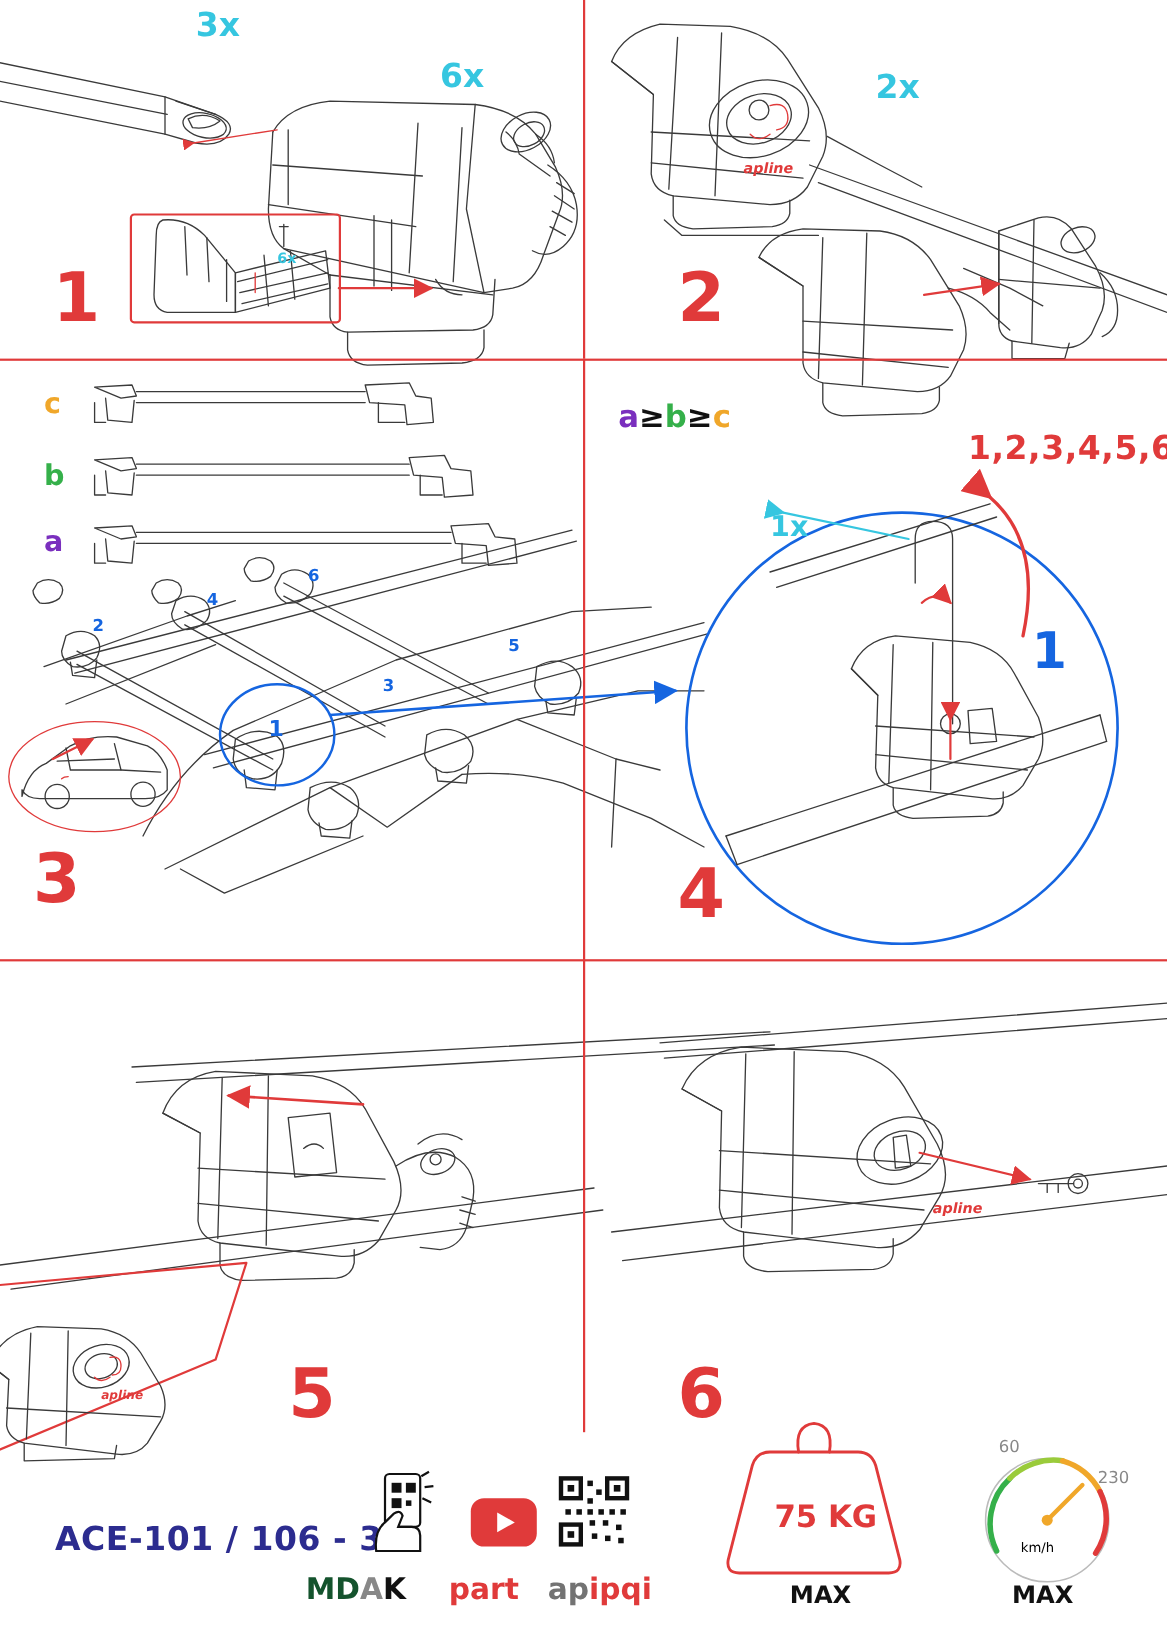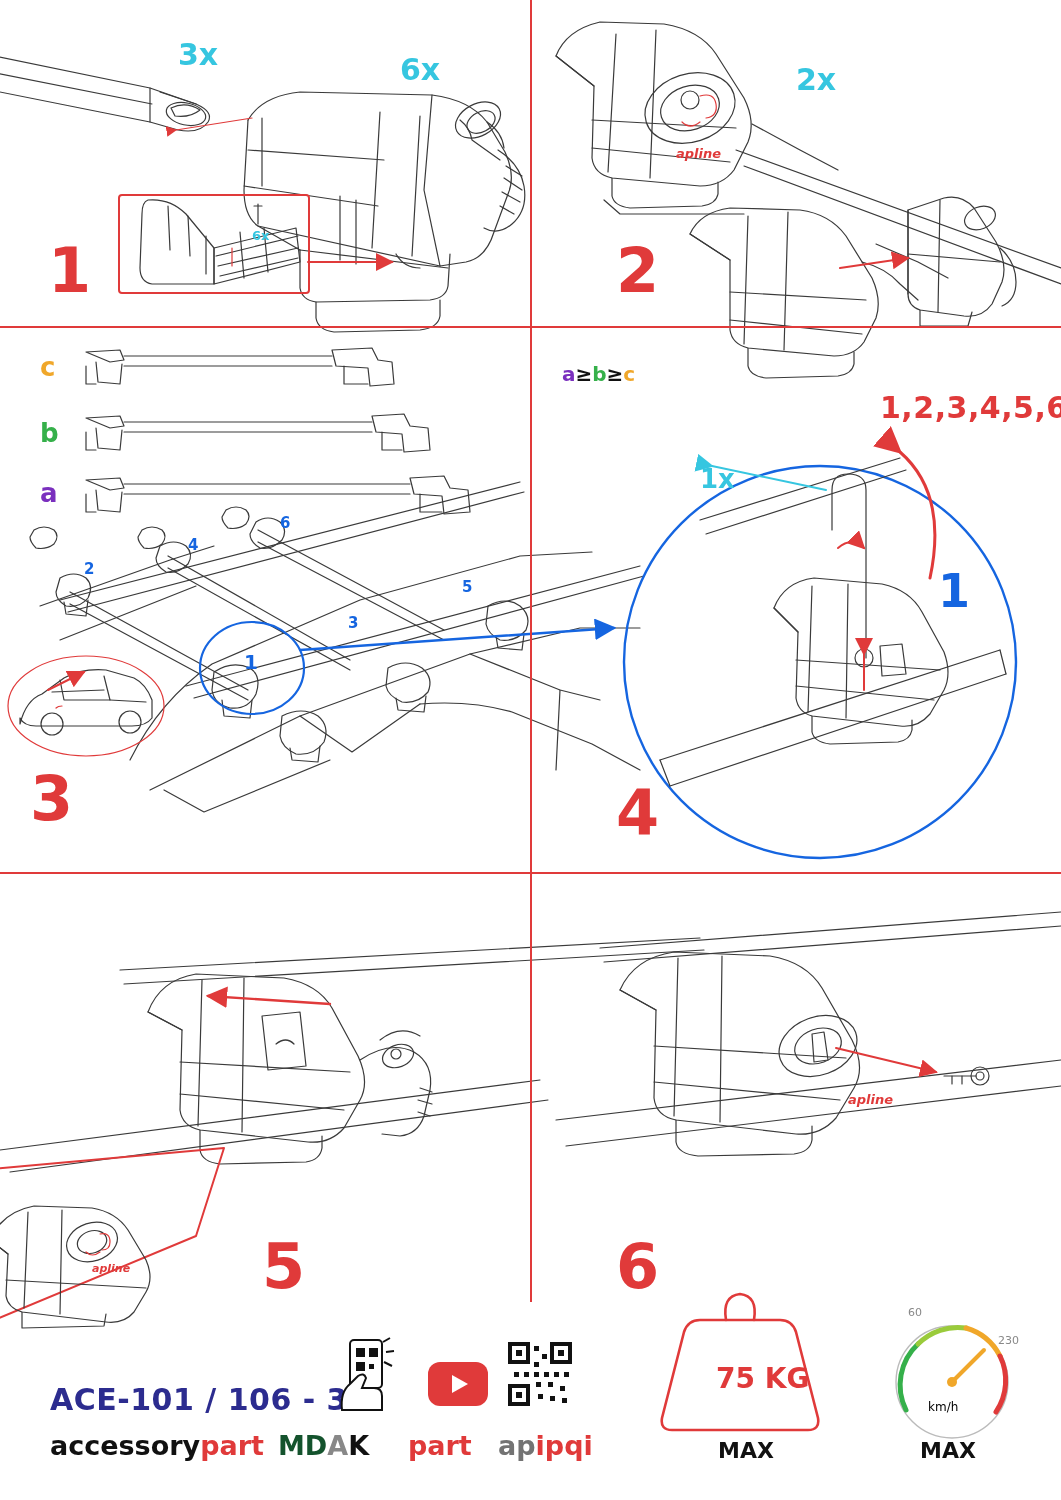--- a/index.html
+++ b/index.html
@@ -10,22 +10,22 @@
   .step-num{position:absolute;font-family:"DejaVu Sans",sans-serif;font-weight:700;color:#e03a3a;font-size:62px;line-height:1;}
   .qty{position:absolute;font-family:"DejaVu Sans",sans-serif;font-weight:600;font-size:30px;color:#36c6e0;}
   .letter{position:absolute;font-weight:700;font-size:26px;font-family:"DejaVu Sans",sans-serif;}
   .blue-num{position:absolute;color:#1565e0;font-weight:700;}
   .red-seq{position:absolute;color:#e03a3a;font-weight:700;font-size:30px;letter-spacing:.5px;}
   .big-blue{position:absolute;color:#1565e0;font-weight:700;font-size:46px;}
   svg{position:absolute;top:0;left:0;overflow:visible;}
   .footer-code{position:absolute;color:#2c2c8f;font-weight:700;font-size:30px;letter-spacing:.5px;}
   .brand{position:absolute;font-size:27px;font-weight:700;}
   .maxlabel{position:absolute;font-size:22px;font-weight:700;color:#111;font-family:"DejaVu Sans",sans-serif;}
-  .kg{position:absolute;color:#e03a3a;font-weight:700;font-size:28px;margin-left:12px;}
-  .tiny{position:absolute;font-size:11px;color:#888;}
+  .kg{position:absolute;color:#e03a3a;font-weight:700;font-size:28px;}
+  .tiny{position:absolute;font-size:15px;color:#888;}
   .panel-box{position:absolute;border:2px solid #e03a3a;border-radius:4px;}
 </style>
 </head>
 <body>
 
 <div class="page">
 
   <svg width="1061" height="1500" viewBox="0 0 1061 1500">
     <defs>
       <marker id="arrRed" markerWidth="9" markerHeight="9" refX="8" refY="4.5" orient="auto">
@@ -276,56 +276,53 @@
   </svg>
 
   <div class="divider" style="top:326px"></div>
   <div class="divider" style="top:872px"></div>
   <div class="vdiv" style="left:530px;top:0;height:326px"></div>
   <div class="vdiv" style="left:530px;top:326px;height:546px"></div>
   <div class="vdiv" style="left:530px;top:872px;height:430px"></div>
 
   <div class="panel-box" style="left:118px;top:194px;width:188px;height:96px"></div>
 
-  <div class="qty" style="left:178px;top:37px">3x</div>
+  <div class="qty" style="left:178px;top:6px">3x</div>
   <div class="qty" style="left:400px;top:52px">6x</div>
   <div class="qty" style="left:796px;top:62px">2x</div>
   <div class="qty" style="left:700px;top:464px;font-size:26px">1x</div>
   <div style="position:absolute;left:252px;top:228px;font-size:13px;color:#36c6e0;font-weight:600">6x</div>
 
   <div class="step-num" style="left:48px;top:240px">1</div>
   <div class="step-num" style="left:616px;top:240px">2</div>
   <div class="step-num" style="left:30px;top:768px">3</div>
   <div class="step-num" style="left:616px;top:782px">4</div>
   <div class="step-num" style="left:262px;top:1236px">5</div>
   <div class="step-num" style="left:616px;top:1236px">6</div>
 
   <div class="letter" style="left:40px;top:352px;color:#f0a72a">c</div>
   <div class="letter" style="left:40px;top:418px;color:#35b04a">b</div>
   <div class="letter" style="left:40px;top:478px;color:#7a2fbe">a</div>
 
-  <div style="position:absolute;left:562px;top:362px;font-size:20px;font-weight:700;font-family:'DejaVu Sans',sans-serif">
+  <div style="position:absolute;left:562px;top:362px;font-size:28px;font-weight:700;font-family:'DejaVu Sans',sans-serif">
     <span style="color:#7a2fbe">a</span><span style="color:#111">≥</span><span style="color:#35b04a">b</span><span style="color:#111">≥</span><span style="color:#f0a72a">c</span>
   </div>
 
   <div class="blue-num" style="left:84px;top:560px;font-size:15px">2</div>
   <div class="blue-num" style="left:188px;top:536px;font-size:15px">4</div>
   <div class="blue-num" style="left:280px;top:514px;font-size:15px">6</div>
   <div class="blue-num" style="left:348px;top:614px;font-size:15px">3</div>
   <div class="blue-num" style="left:462px;top:578px;font-size:15px">5</div>
   <div class="blue-num" style="left:244px;top:650px;font-size:20px">1</div>
 
   <div class="red-seq" style="left:880px;top:390px">1,2,3,4,5,6</div>
   <div class="big-blue" style="left:938px;top:564px">1</div>
 
   <div class="footer-code" style="left:50px;top:1382px">ACE-101 / 106 - 3X</div>
 
-  <div class="brand" style="left:50px;top:1430px">
-    <span style="color:#111">accessory</span><span style="color:#e03a3a">part</span>
-  </div>
 
   <div class="brand" style="left:278px;top:1430px">
     <span style="color:#14532d">MD</span><span style="color:#888">A</span><span style="color:#111">K</span>
   </div>
 
   <div class="brand" style="left:408px;top:1430px;color:#e03a3a">part</div>
 
   <div class="brand" style="left:498px;top:1430px">
     <span style="color:#737373">ap</span><span style="color:#e03a3a">ipqi</span>
   </div>

